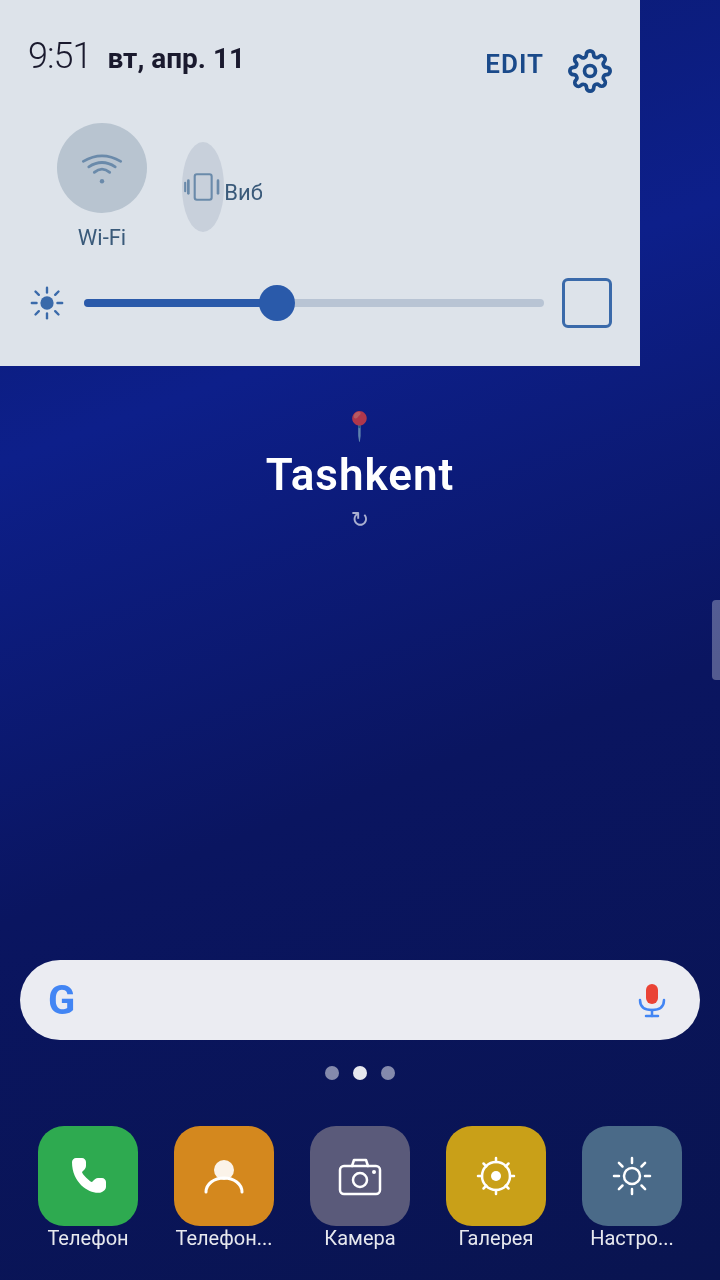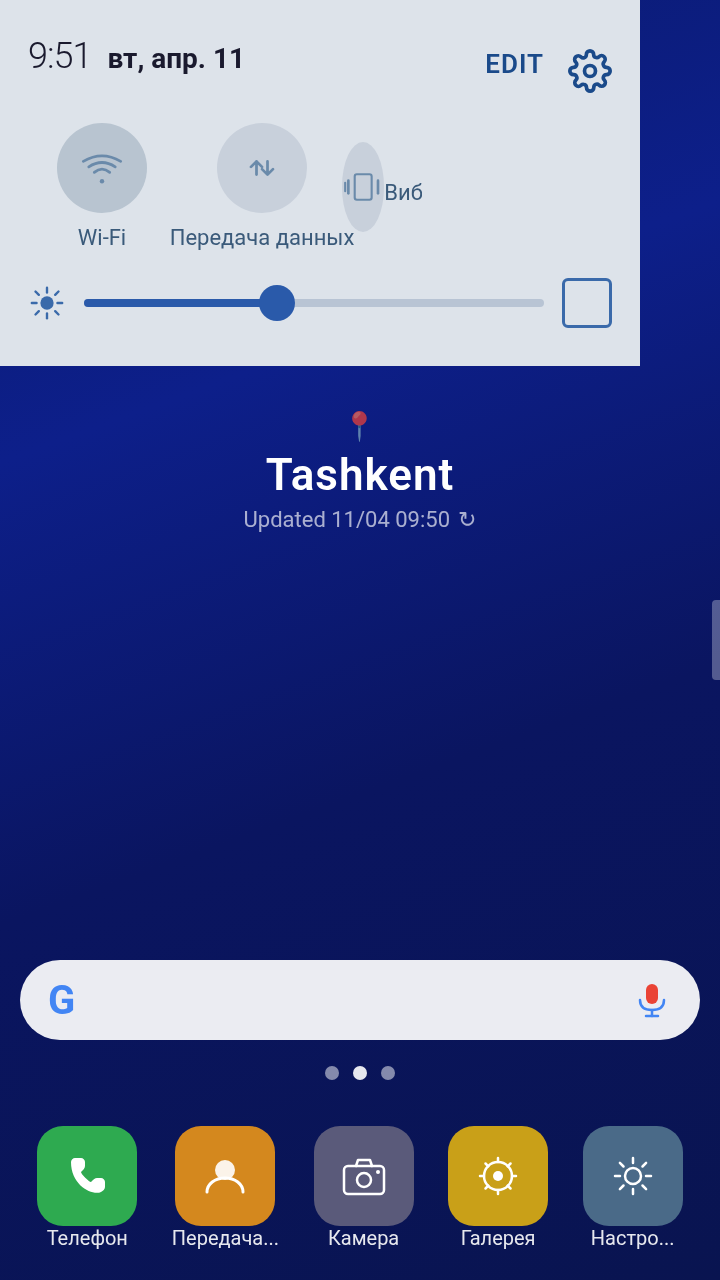--- a/index.html
+++ b/index.html
@@ -355,29 +355,20 @@
         <svg class="wifi-svg" viewBox="0 0 40 40" fill="none">
           <path d="M20 30 a2 2 0 1 1 0 4 a2 2 0 0 1 0-4z" fill="#6a8aaa"></path>
           <path d="M13 24 Q20 18 27 24" stroke="#6a8aaa" stroke-width="2.5" fill="none" stroke-linecap="round"></path>
           <path d="M8 19 Q20 11 32 19" stroke="#6a8aaa" stroke-width="2.5" fill="none" stroke-linecap="round"></path>
           <path d="M3 14 Q20 4 37 14" stroke="#6a8aaa" stroke-width="2.5" fill="none" stroke-linecap="round"></path>
         </svg>
       </div>
       <span class="toggle-label">Wi-Fi</span>
     </div>
 
-    <div class="toggle-item">
-      <div class="toggle-circle">
-        <svg width="44" height="44" viewBox="0 0 40 40" fill="none">
-          <path d="M15 26 L15 14 M15 14 L10 19 M15 14 L20 19" stroke="#6a8aaa" stroke-width="2.5" stroke-linecap="round" stroke-linejoin="round"></path>
-          <path d="M25 14 L25 26 M25 26 L20 21 M25 26 L30 21" stroke="#6a8aaa" stroke-width="2.5" stroke-linecap="round" stroke-linejoin="round"></path>
-        </svg>
-      </div>
-      <span class="toggle-label">Передача данных</span>
-    </div>
 
 
     <div class="toggle-item-partial">
       <div class="toggle-circle-partial">
         <svg width="44" height="44" viewBox="0 0 40 40" fill="none">
           <rect x="12" y="8" width="16" height="24" rx="2" stroke="#6a8aaa" stroke-width="2" fill="none"></rect>
           <line x1="6" y1="14" x2="6" y2="26" stroke="#6a8aaa" stroke-width="2.5" stroke-linecap="round"></line>
           <line x1="34" y1="14" x2="34" y2="26" stroke="#6a8aaa" stroke-width="2.5" stroke-linecap="round"></line>
           <line x1="3" y1="16" x2="3" y2="24" stroke="#6a8aaa" stroke-width="2" stroke-linecap="round"></line>
         </svg>
@@ -406,21 +397,20 @@
     <div class="screen-icon"></div>
   </div>
 
 </div>
 
 <div class="home-content">
   <div class="weather-widget">
     <span class="location-pin">📍</span>
     <span class="city-name">Tashkent</span>
     <div class="updated-text">
-      <span>Updated 11/04 09:50</span>
       <span style="font-size:22px; color:rgba(255,255,255,0.65); cursor:pointer;">↻</span>
     </div>
   </div>
 </div>
 
 <div class="side-handle"></div>
 
 <div class="search-bar-container">
   <div class="search-bar">
     <div>
@@ -453,21 +443,21 @@
     <span class="dock-label">Телефон</span>
   </div>
 
   <div class="dock-item">
     <div class="dock-icon contacts-icon">
       <svg width="56" height="56" viewBox="0 0 56 56" fill="none">
         <circle cx="28" cy="22" r="10" fill="white" opacity="0.9"></circle>
         <path d="M10 44 C10 36 18 30 28 30 C38 30 46 36 46 44" stroke="white" stroke-width="3" fill="none" stroke-linecap="round"></path>
       </svg>
     </div>
-    <span class="dock-label">Передача...</span>
+    <span class="dock-label">Телефон...</span>
   </div>
 
   <div class="dock-item">
     <div class="dock-icon camera-icon">
       <svg width="56" height="56" viewBox="0 0 56 56" fill="none">
         <rect x="8" y="18" width="40" height="28" rx="4" stroke="white" stroke-width="2.5" fill="none"></rect>
         <path d="M20 18 L22 12 L34 12 L36 18" stroke="white" stroke-width="2.5" fill="none" stroke-linecap="round" stroke-linejoin="round"></path>
         <circle cx="28" cy="32" r="7" stroke="white" stroke-width="2.5" fill="none"></circle>
         <circle cx="42" cy="24" r="2" fill="white"></circle>
       </svg>

